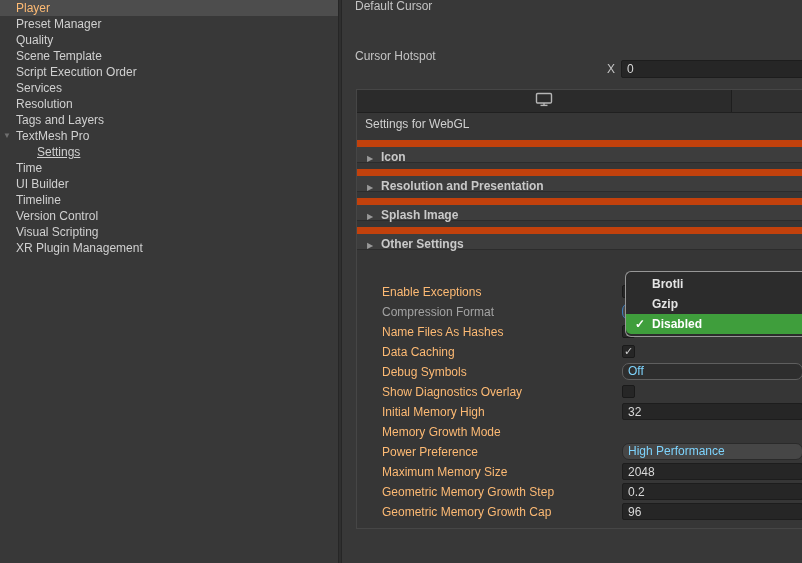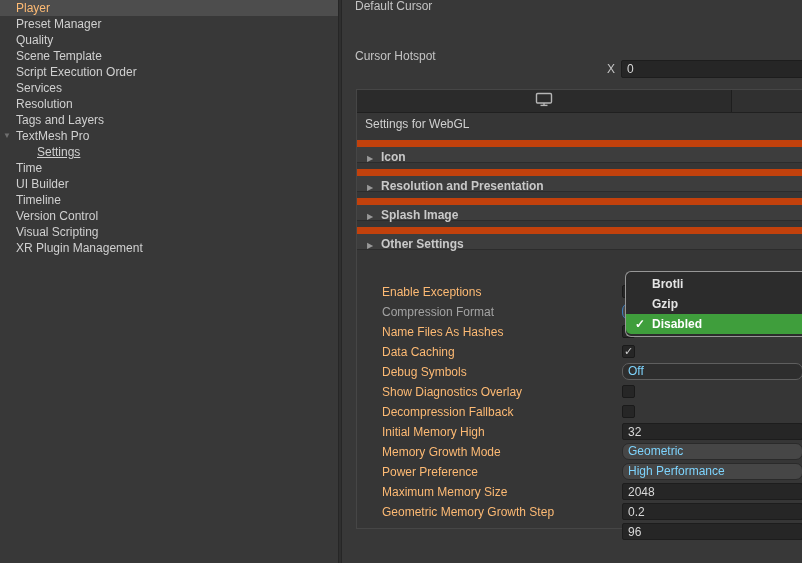--- a/index.html
+++ b/index.html
@@ -132,51 +132,47 @@
       <div class="frow">
         <span class="flabel">Debug Symbols</span>
         <div class="ctrl-drop darkstyle"><span>Off</span></div>
       </div>
 
       <div class="frow">
         <span class="flabel">Show Diagnostics Overlay</span>
         <div class="cb"></div>
       </div>
 
-      <div class="frow">
-        <span class="flabel">Decompression Fallback</span>
-        <div class="cb"></div>
-      </div>
 
       <div class="frow">
         <span class="flabel">Initial Memory High</span>
         <input class="txtfield ctrl-text" value="32" style="">
       </div>
 
       <div class="frow">
         <span class="flabel">Memory Growth Mode</span>
-        <div class="ctrl-drop"><span>Geometric</span></div>
       </div>
 
       <div class="frow">
         <span class="flabel">Power Preference</span>
         <div class="ctrl-drop"><span>High Performance</span></div>
       </div>
 
       <div class="frow">
         <span class="flabel">Maximum Memory Size</span>
         <input class="txtfield ctrl-text" value="2048" style="">
       </div>
 
       <div class="frow">
         <span class="flabel">Geometric Memory Growth Step</span>
         <input class="txtfield ctrl-text" value="0.2" style="">
       </div>
 
       <div class="frow">
+        <span class="flabel">Geometric Memory Growth Cap</span>
         <input class="txtfield ctrl-text" value="96" style="">
       </div>
 
     </div>
   </div>
 </div>
 
 <div class="popup">
   <div class="mi"><span>Brotli</span></div>
   <div class="mi"><span>Gzip</span></div>

